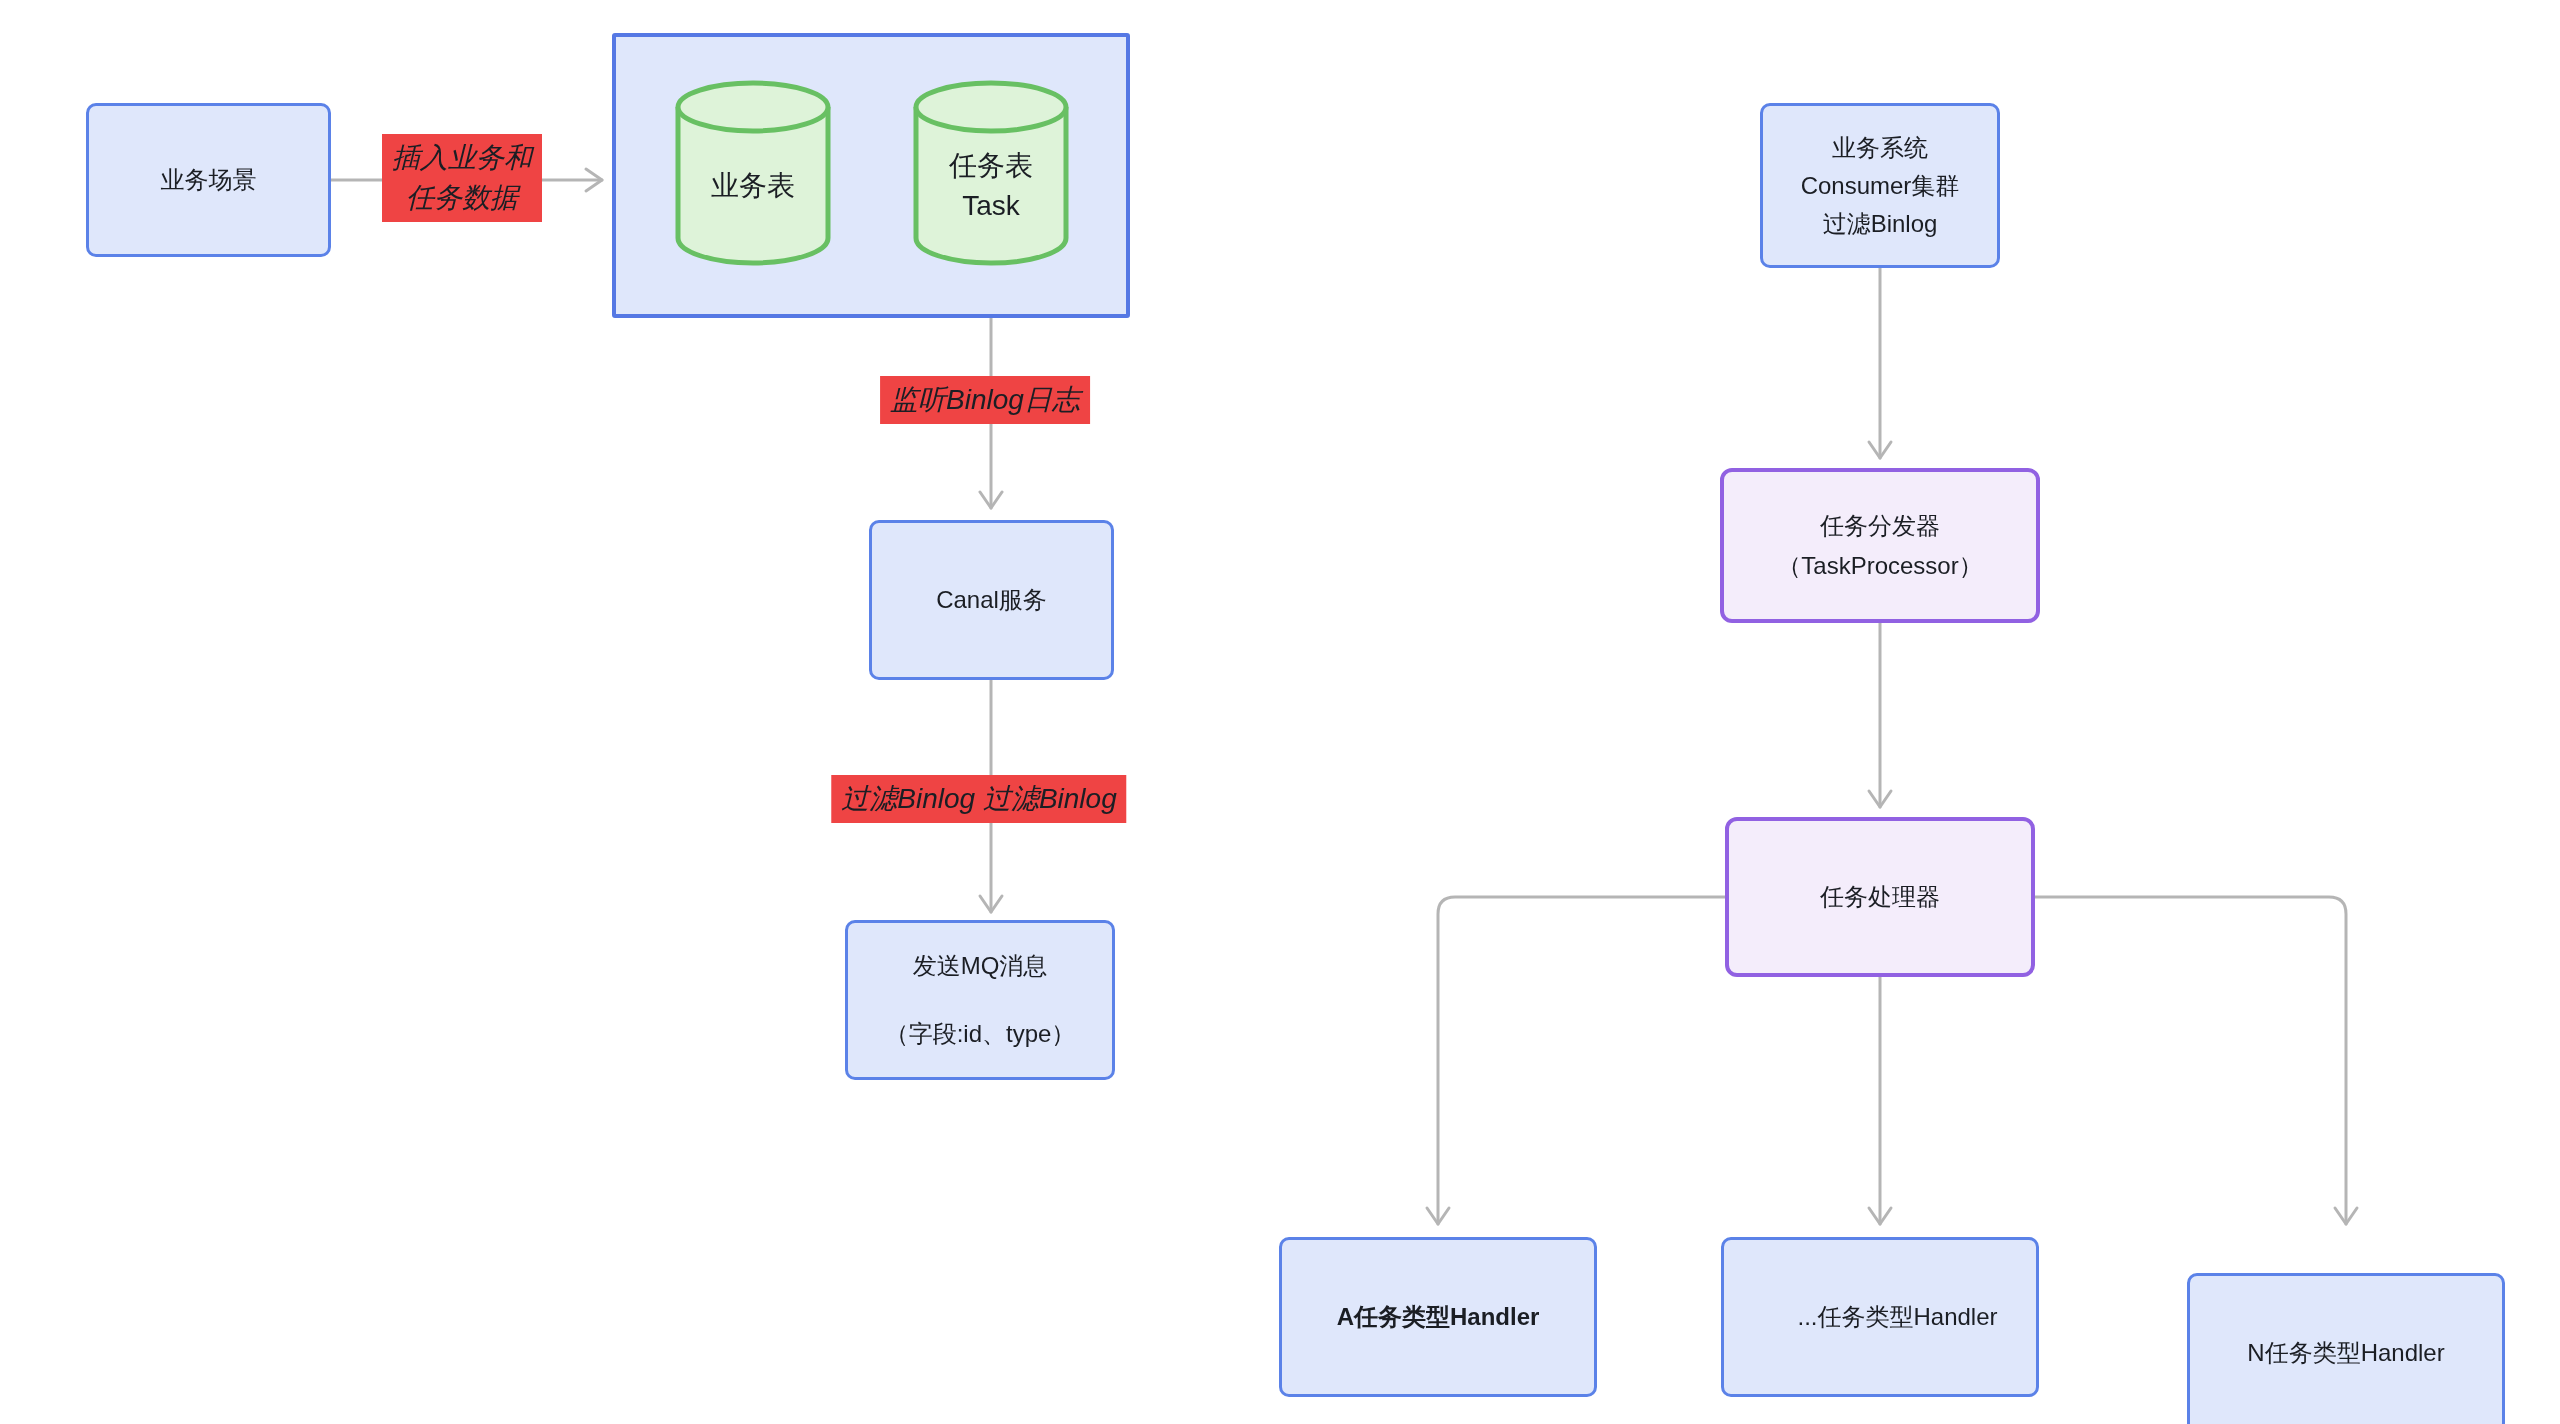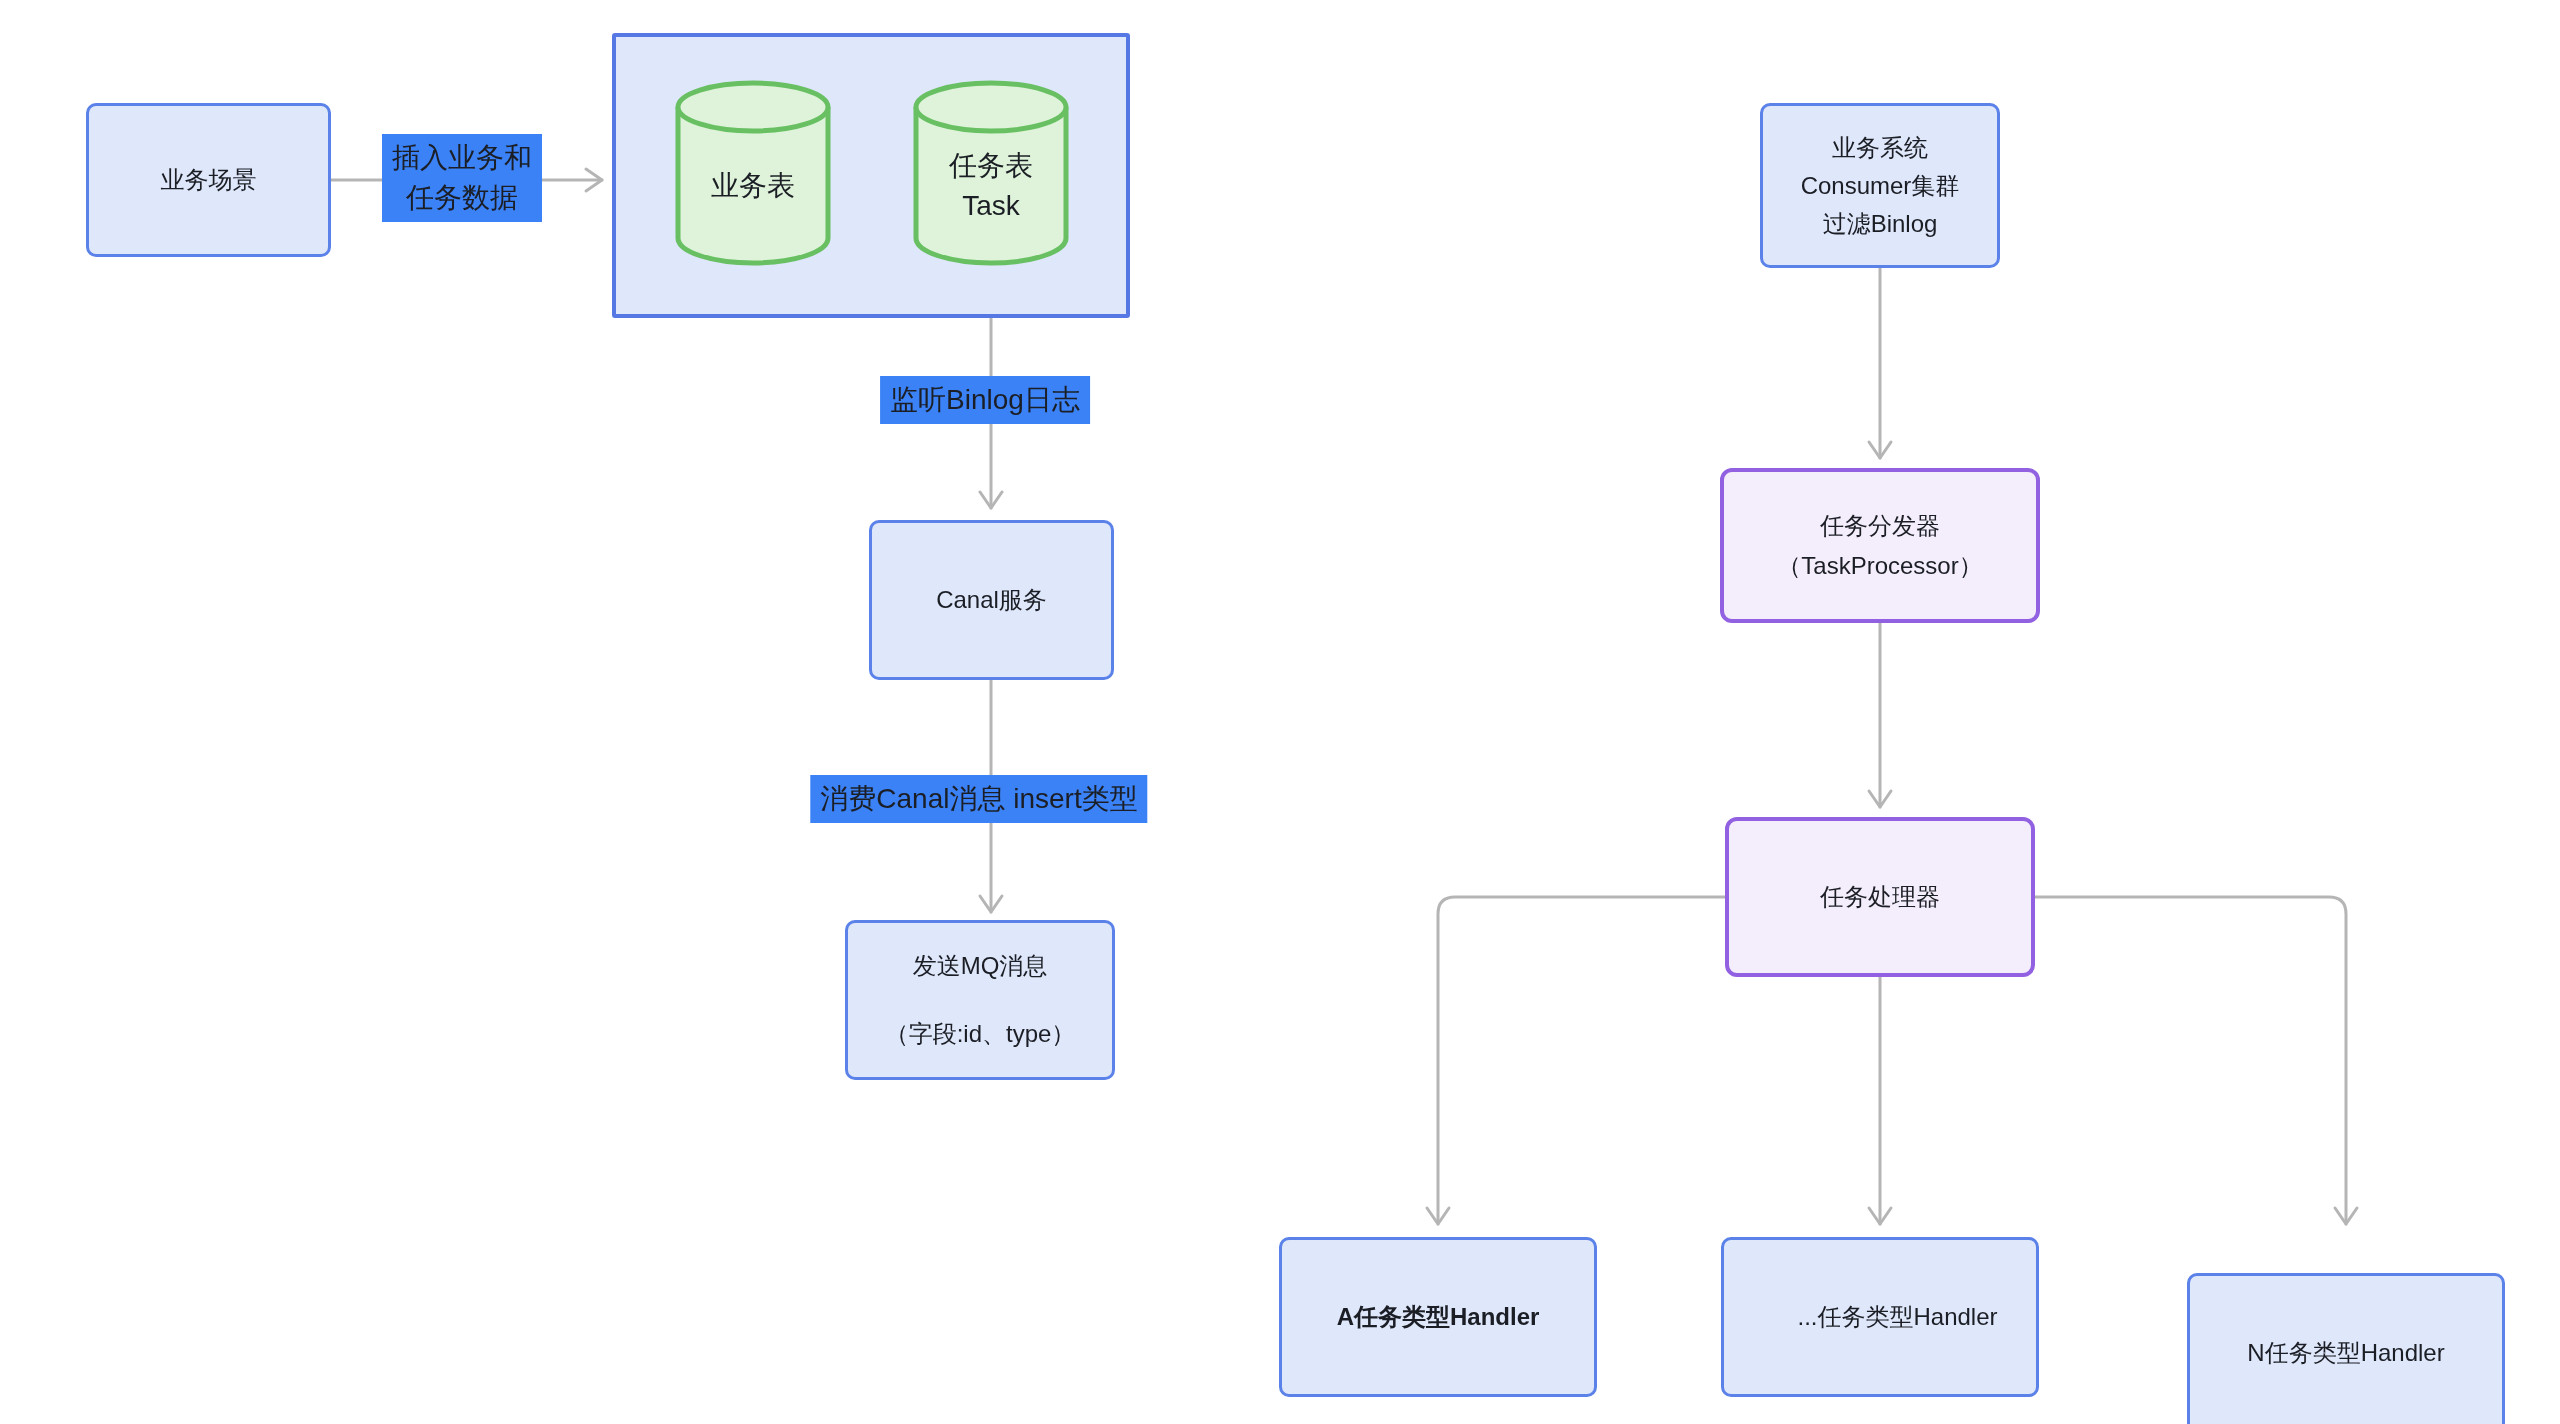--- a/index.html
+++ b/index.html
@@ -40,25 +40,26 @@
   }
   .cylinder .cyl-label{
     position:absolute;left:0;top:0;width:100%;height:100%;
     display:flex;flex-direction:column;align-items:center;justify-content:center;
     padding-top:26px;box-sizing:border-box;
     font-size:28px;line-height:40px;text-align:center;
   }
   .edge-label{
     position:absolute;
     transform:translate(-50%,-50%);
-    background:#3b82f6;
+    background:#ef4444;
     padding:4px 10px;
     font-size:28px;line-height:40px;
     text-align:center;
     white-space:nowrap;
+    font-style:italic;
   }
   #arrow-layer{
     position:absolute;left:0;top:0;width:2560px;height:1424px;
     pointer-events:none;
   }
   #arrow-layer path, #arrow-layer polyline{
     fill:none;
     stroke:var(--arrow,#b5b5b5);
     stroke-width:3;
     stroke-linecap:round;
@@ -163,16 +164,16 @@
   <div class="edge-label" style="left:462px;top:178px;">
     <div>插入业务和</div>
     <div>任务数据</div>
   </div>
 
   <div class="edge-label" style="left:985px;top:400px;">
     <div>监听Binlog日志</div>
   </div>
 
   <div class="edge-label" style="left:979px;top:799px;">
-    <div>消费Canal消息 insert类型</div>
+    <div>过滤Binlog 过滤Binlog</div>
   </div>
 
 </div>
 
 </body></html>

